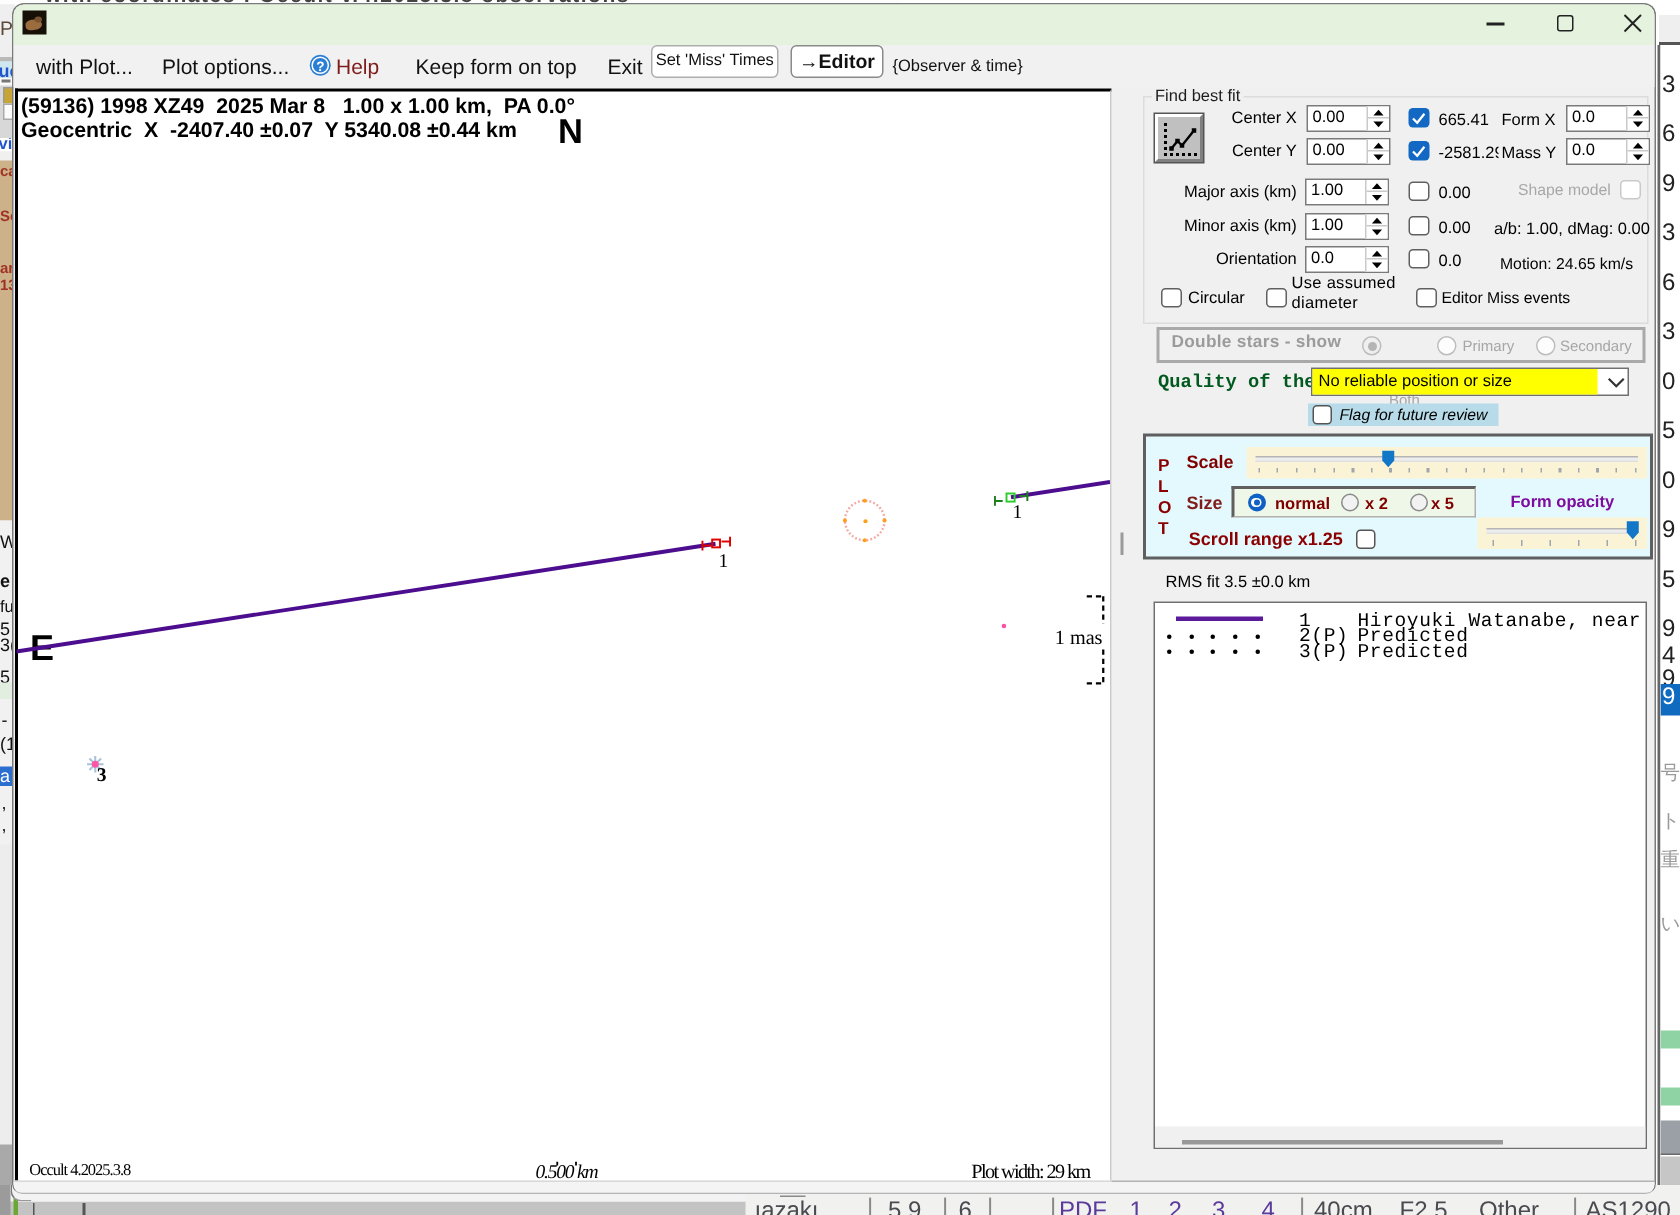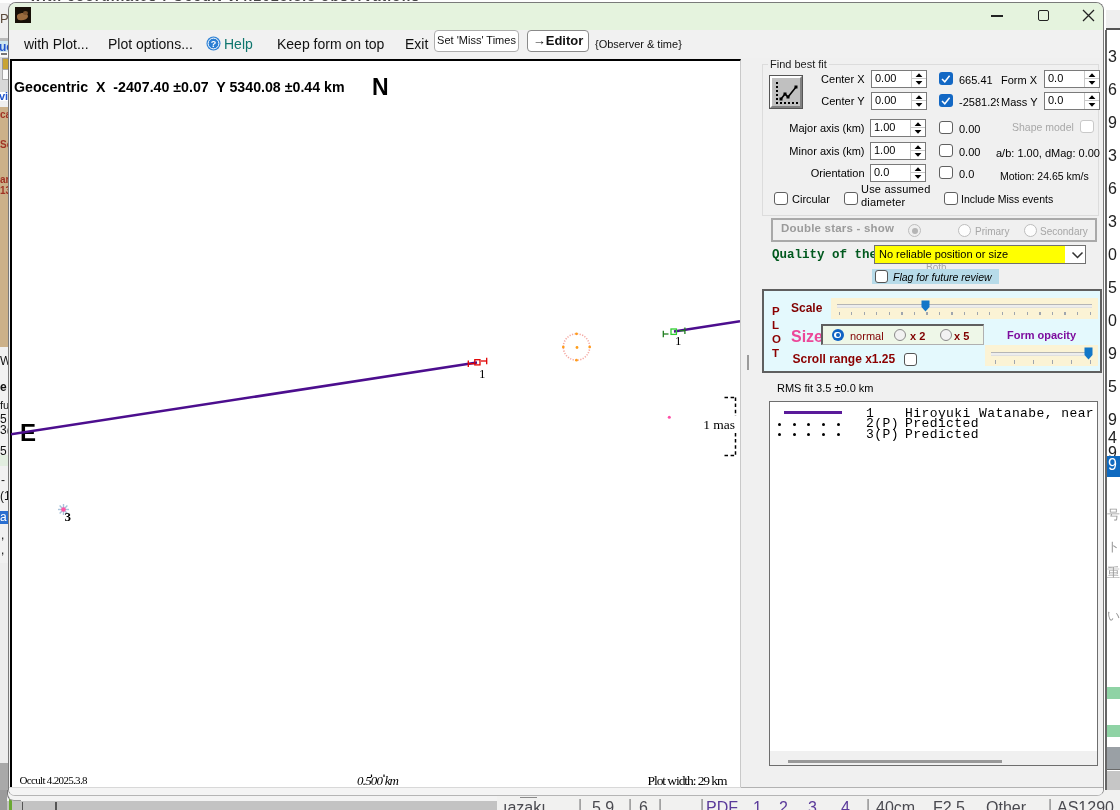--- a/index.html
+++ b/index.html
@@ -132,31 +132,32 @@
     </svg>
 
 <div class="abs" style="left:9px;top:30px;width:1094px;height:28px;background:#f1f1f1;"></div>
 <div class="abs" style="left:24px;top:36px;font-size:14px;color:#111;">with Plot...</div>
 <div class="abs" style="left:108px;top:36px;font-size:14px;color:#111;">Plot options...</div>
 <svg class="abs" style="left:206px;top:36px;" width="15" height="15">
   <circle cx="7.5" cy="7.5" r="7" fill="#2a7fd4"></circle>
       <circle cx="7.5" cy="7.5" r="5.4" fill="none" stroke="#fff" stroke-width="1"></circle>
   <text x="7.5" y="11" font-size="9" font-weight="bold" fill="#fff" text-anchor="middle" font-family="Liberation Sans">?</text>
 </svg>
-<div class="abs" style="left:224px;top:36px;font-size:14px;color:#0f766e;text-align:center;">Help</div>
+<div class="abs" style="left:224px;top:36px;font-size:14px;color:#7f1d1d;text-align:center;">Help</div>
 <div class="abs" style="left:277px;top:36px;font-size:14px;color:#111;">Keep form on top</div>
 <div class="abs" style="left:405px;top:36px;font-size:14px;color:#111;">Exit</div>
 <div class="abs" style="left:434px;top:30px;width:83px;height:20px;background:#fff;border:1px solid #adadad;border-radius:4px;
      font-size:11px;color:#111;text-align:center;line-height:19px;">Set 'Miss' Times</div>
 <div class="abs" style="left:527px;top:30px;width:60px;height:20px;background:#fff;border:1px solid #8a8a8a;border-radius:4px;
      font-size:13px;font-weight:bold;color:#111;text-align:center;line-height:19px;">→Editor</div>
 <div class="abs" style="left:595px;top:38px;font-size:11px;color:#111;">{Observer &amp; time}</div>
 
 <div class="abs" style="left:10px;top:59px;width:731px;height:727.5px;background:#ffffff;
      border-top:2px solid #000;border-left:2px solid #000;border-right:1px solid #c9c9c9;box-sizing:border-box;"></div>
+<div class="abs" style="left:14px;top:63px;font-size:14.2px;font-weight:bold;color:#000;">(59136) 1998 XZ49&nbsp; 2025 Mar 8&nbsp;&nbsp; 1.00 x 1.00 km,&nbsp; PA 0.0°</div>
 <div class="abs" style="left:14px;top:79px;font-size:14.2px;font-weight:bold;color:#000;">Geocentric&nbsp; X&nbsp; -2407.40 ±0.07&nbsp; Y 5340.08 ±0.44 km</div>
 <div class="abs" style="left:372px;top:74px;font-size:23px;font-weight:bold;color:#000;">N</div>
 <div class="abs" style="left:20px;top:419px;font-size:24px;font-weight:bold;color:#000;">E</div>
 
 <svg class="abs" style="left:11px;top:61px;" width="729" height="727" viewBox="11 61 729 727">
 
   <line x1="11" y1="434.3" x2="477" y2="362.5" stroke="#4c0e8e" stroke-width="2.6"></line>
   <line x1="674" y1="331.5" x2="740" y2="321.3" stroke="#4c0e8e" stroke-width="2.6"></line>
 
   <g stroke="#e00000" stroke-width="1.3" fill="none">
@@ -338,21 +339,21 @@
       </div>
       <div class="abs" style="left:939px;top:165.5px;width:13.5px;height:13.5px;background:#fff;border:1px solid #606060;border-radius:3px;box-sizing:border-box;"></div>
       <div class="abs" style="left:959px;top:167.5px;font-size:11px;color:#000;white-space:nowrap;">0.0</div>
       <div class="abs" style="left:1000px;top:170px;font-size:10.5px;color:#000;white-space:nowrap;">Motion: 24.65 km/s</div>
       <div class="abs" style="left:774px;top:191.5px;width:13.5px;height:13.5px;background:#fff;border:1px solid #606060;border-radius:3px;box-sizing:border-box;"></div>
       <div class="abs" style="left:792px;top:192.5px;font-size:11px;color:#000;white-space:nowrap;">Circular</div>
       <div class="abs" style="left:844px;top:191.5px;width:13.5px;height:13.5px;background:#fff;border:1px solid #606060;border-radius:3px;box-sizing:border-box;"></div>
       <div class="abs" style="left:861px;top:183px;font-size:11px;color:#000;white-space:nowrap;letter-spacing:0.2px;">Use assumed</div>
       <div class="abs" style="left:861px;top:195.5px;font-size:11px;color:#000;white-space:nowrap;letter-spacing:0.2px;">diameter</div>
       <div class="abs" style="left:944px;top:191.5px;width:13.5px;height:13.5px;background:#fff;border:1px solid #606060;border-radius:3px;box-sizing:border-box;"></div>
-      <div class="abs" style="left:961px;top:192.5px;font-size:10.5px;color:#000;white-space:nowrap;">Include Miss events</div>
+      <div class="abs" style="left:961px;top:192.5px;font-size:10.5px;color:#000;white-space:nowrap;">Editor Miss events</div>
     </div>
 
 <div class="abs" style="left:771px;top:218px;width:326px;height:24px;border:2px solid #a9a9a9;box-sizing:border-box;"></div>
 <div class="abs" style="left:779px;top:222px;font-size:11.5px;font-weight:bold;color:#9b9b9b;background:#f0f0f0;padding:0 2px;letter-spacing:0.2px;">Double stars - show</div>
 <div class="abs" style="left:908px;top:224px;width:13px;height:13px;border:1px solid #bdbdbd;border-radius:50%;background:#efefef;box-sizing:border-box;">
   <div class="abs" style="left:2.5px;top:2.5px;width:6px;height:6px;border-radius:50%;background:#b5b5b5;"></div>
 </div>
 <div class="abs" style="left:926px;top:226px;font-size:10px;color:#a6a6a6;margin-top:36px;">Both</div>
 <div class="abs" style="left:958px;top:224px;width:13px;height:13px;border:1px solid #bdbdbd;border-radius:50%;background:#fdfdfd;box-sizing:border-box;"></div>
 <div class="abs" style="left:975px;top:226px;font-size:10px;color:#a6a6a6;">Primary</div>
@@ -397,28 +398,28 @@
       <div class="abs" style="left:989.1px;top:311.5px;width:1.3px;height:3.5px;background:#a0a6ae;"></div>
       <div class="abs" style="left:1001.65px;top:311.5px;width:1.3px;height:3.5px;background:#a0a6ae;"></div>
       <div class="abs" style="left:1014.2px;top:311.5px;width:1.3px;height:3.5px;background:#a0a6ae;"></div>
       <div class="abs" style="left:1026.75px;top:311.5px;width:1.3px;height:3.5px;background:#a0a6ae;"></div>
       <div class="abs" style="left:1039.3px;top:311.5px;width:1.3px;height:3.5px;background:#a0a6ae;"></div>
       <div class="abs" style="left:1051.85px;top:311.5px;width:1.3px;height:3.5px;background:#a0a6ae;"></div>
       <div class="abs" style="left:1064.4px;top:311.5px;width:1.3px;height:3.5px;background:#a0a6ae;"></div>
       <div class="abs" style="left:1076.95px;top:311.5px;width:1.3px;height:3.5px;background:#a0a6ae;"></div>
       <div class="abs" style="left:1089.5px;top:311.5px;width:1.3px;height:3.5px;background:#a0a6ae;"></div>
     </div>
-<div class="abs" style="left:791px;top:328px;font-size:16px;font-weight:bold;color:#ec4899;">Size</div>
+<div class="abs" style="left:791px;top:328px;font-size:12px;font-weight:bold;color:#7f1d1d;">Size</div>
 
 <div class="abs" style="left:821px;top:323.5px;width:163px;height:21px;background:#eef7e8;border-top:2px solid #5f5f5f;border-left:2px solid #5f5f5f;border-right:1px solid #b0b0b0;border-bottom:1px solid #b0b0b0;box-sizing:border-box;"></div>
 <div class="abs" style="left:831.5px;top:329px;width:12px;height:12px;border-radius:50%;background:#0f62c4;box-sizing:border-box;">
   <div class="abs" style="left:2.6px;top:2.6px;width:6.8px;height:6.8px;border-radius:50%;background:#fff;"></div>
   <div class="abs" style="left:4px;top:4px;width:4px;height:4px;border-radius:50%;background:#0f62c4;"></div>
 </div>
-<div class="abs" style="left:850px;top:329.5px;font-size:11px;font-weight:normal;color:#800000;">normal</div>
+<div class="abs" style="left:850px;top:329.5px;font-size:11px;font-weight:bold;color:#800000;">normal</div>
 <div class="abs" style="left:894px;top:329px;width:12px;height:12px;border:1px solid #8a8a8a;border-radius:50%;background:#f2f2f2;box-sizing:border-box;"></div>
 <div class="abs" style="left:910px;top:329.5px;font-size:11px;font-weight:bold;color:#800000;">x 2</div>
 <div class="abs" style="left:940px;top:329px;width:12px;height:12px;border:1px solid #8a8a8a;border-radius:50%;background:#f2f2f2;box-sizing:border-box;"></div>
 <div class="abs" style="left:954px;top:329.5px;font-size:11px;font-weight:bold;color:#800000;">x 5</div>
 <div class="abs" style="left:1007px;top:329px;font-size:11px;font-weight:bold;color:#7d0d9e;">Form opacity</div>
 <div class="abs" style="left:792.5px;top:351.5px;font-size:12px;font-weight:bold;color:#8b0000;">Scroll range x1.25</div>
 <div class="abs" style="left:903.5px;top:352.5px;width:13.5px;height:13.5px;border:1px solid #555;border-radius:3px;background:#fff;box-sizing:border-box;"></div>
 
 <div class="abs" style="left:985px;top:345px;width:113px;height:21px;background:#fbf3d5;"></div>
 <div class="abs" style="left:991px;top:351.5px;width:94px;height:2.5px;background:#ededed;border-top:1px solid #b5b5b5;border-bottom:1px solid #e0e0e0;"></div>

